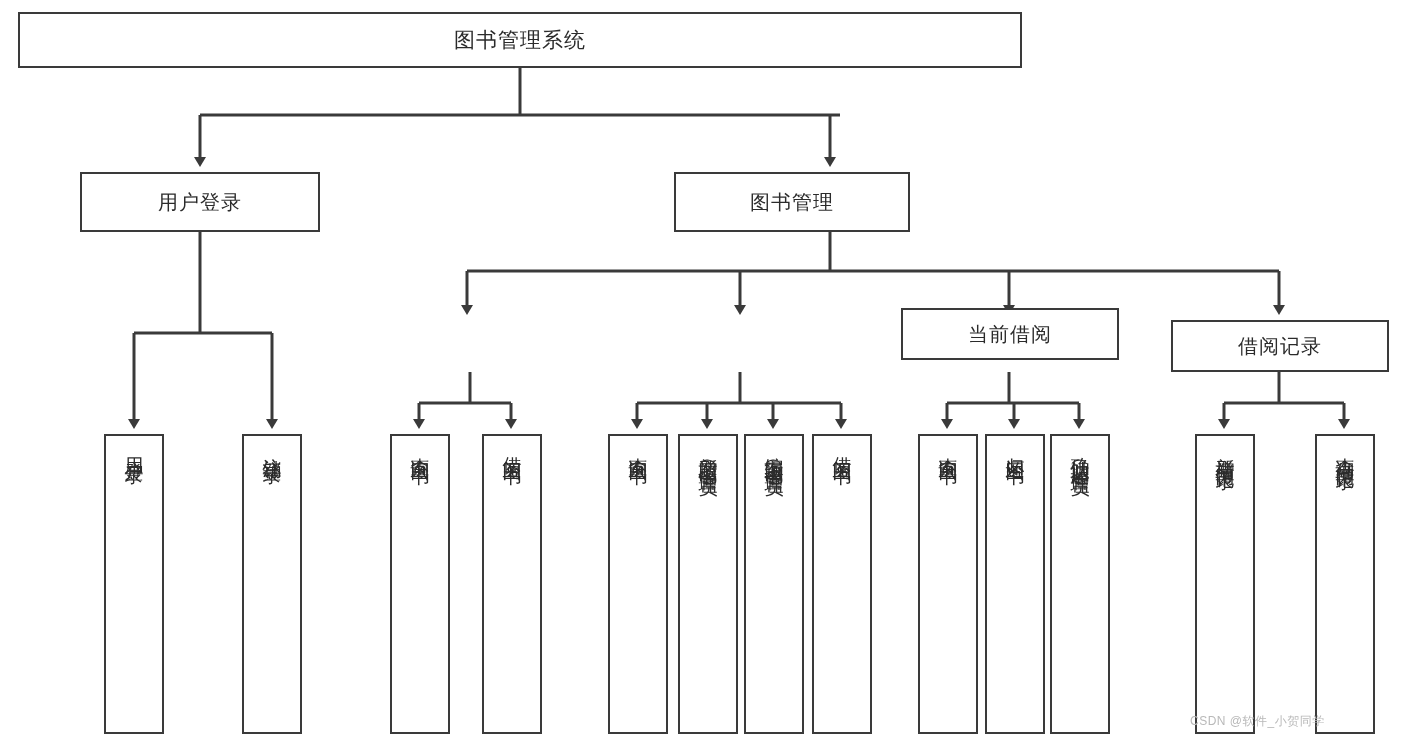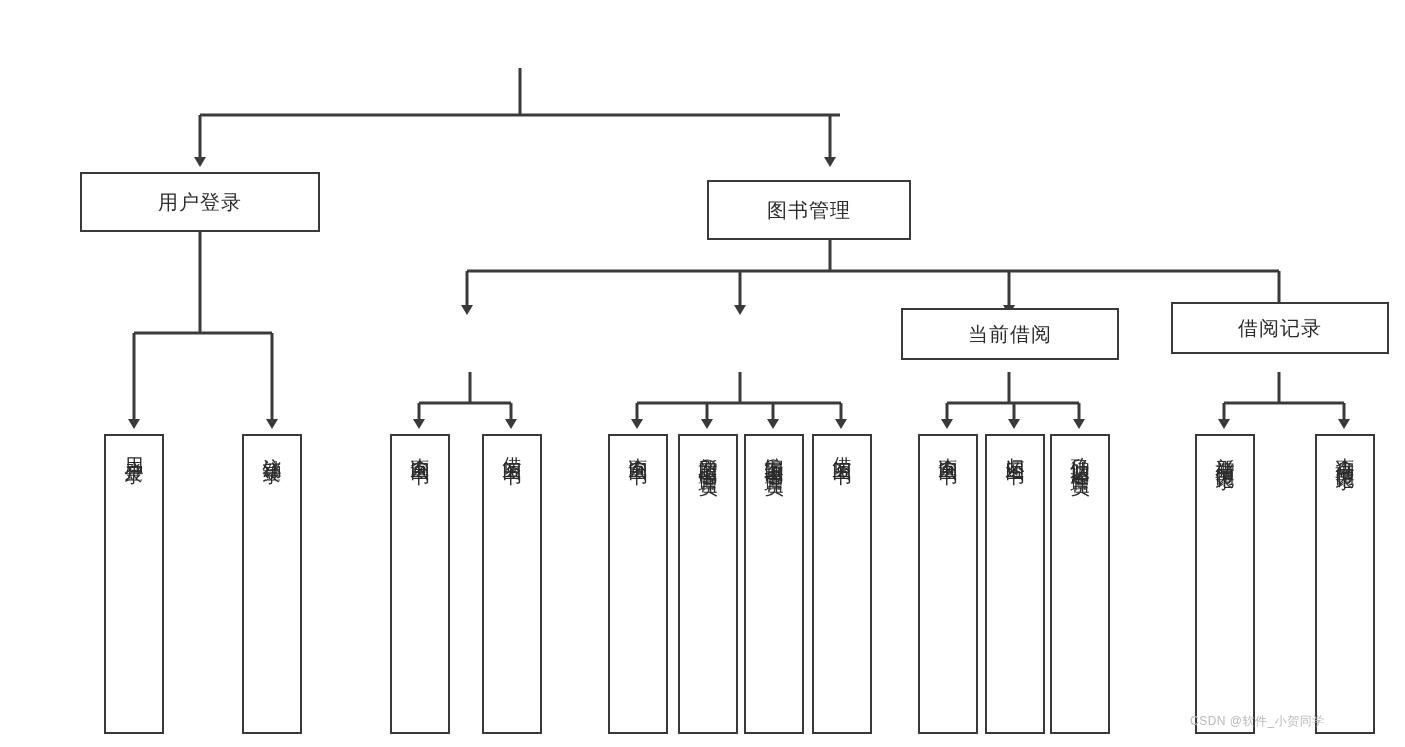--- a/index.html
+++ b/index.html
@@ -117,32 +117,35 @@
       <path d="M1014,403 L1014,420" marker-end="url(#arrow)"></path>
       <path d="M1079,403 L1079,420" marker-end="url(#arrow)"></path>
 
       <path d="M1279,372 L1279,403"></path>
       <path d="M1224,403 L1344,403"></path>
       <path d="M1224,403 L1224,420" marker-end="url(#arrow)"></path>
       <path d="M1344,403 L1344,420" marker-end="url(#arrow)"></path>
     </g>
   </svg>
 
+  <div class="node root" style="left: 18px; top: 12px; width: 1004px; height: 56px;">
+    <span>图书管理系统</span>
+  </div>
 
   <div class="node branch" style="left: 80px; top: 172px; width: 240px; height: 60px;">
     <span>用户登录</span>
   </div>
-  <div class="node branch" style="left: 707px; top: 172px; width: 204px; height: 60px; margin-top: 8px;">
+  <div class="node branch" style="left: 674px; top: 172px; width: 236px; height: 60px;">
     <span>图书管理</span>
   </div>
 
   <div class="node branch" style="left: 901px; top: 308px; width: 218px; height: 52px;">
     <span>当前借阅</span>
   </div>
-  <div class="node branch" style="left: 1171px; top: 302px; width: 218px; height: 52px;">
+  <div class="node branch" style="left: 1171px; top: 320px; width: 218px; height: 52px;">
     <span>借阅记录</span>
   </div>
 
   <div class="node leaf" style="left: 104px; top: 434px; width: 60px; height: 300px;">
     <span class="vtext">用户登录</span>
   </div>
   <div class="node leaf" style="left: 242px; top: 434px; width: 60px; height: 300px;">
     <span class="vtext">注销登录</span>
   </div>
   <div class="node leaf" style="left: 390px; top: 434px; width: 60px; height: 300px;">

